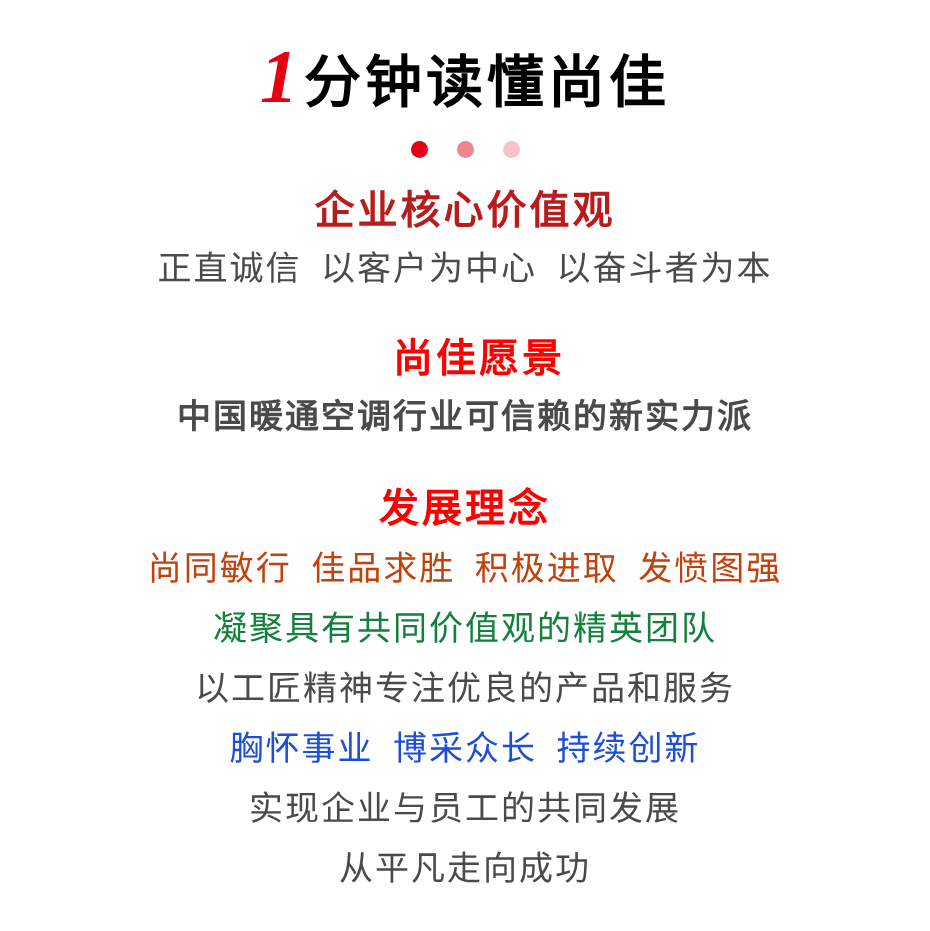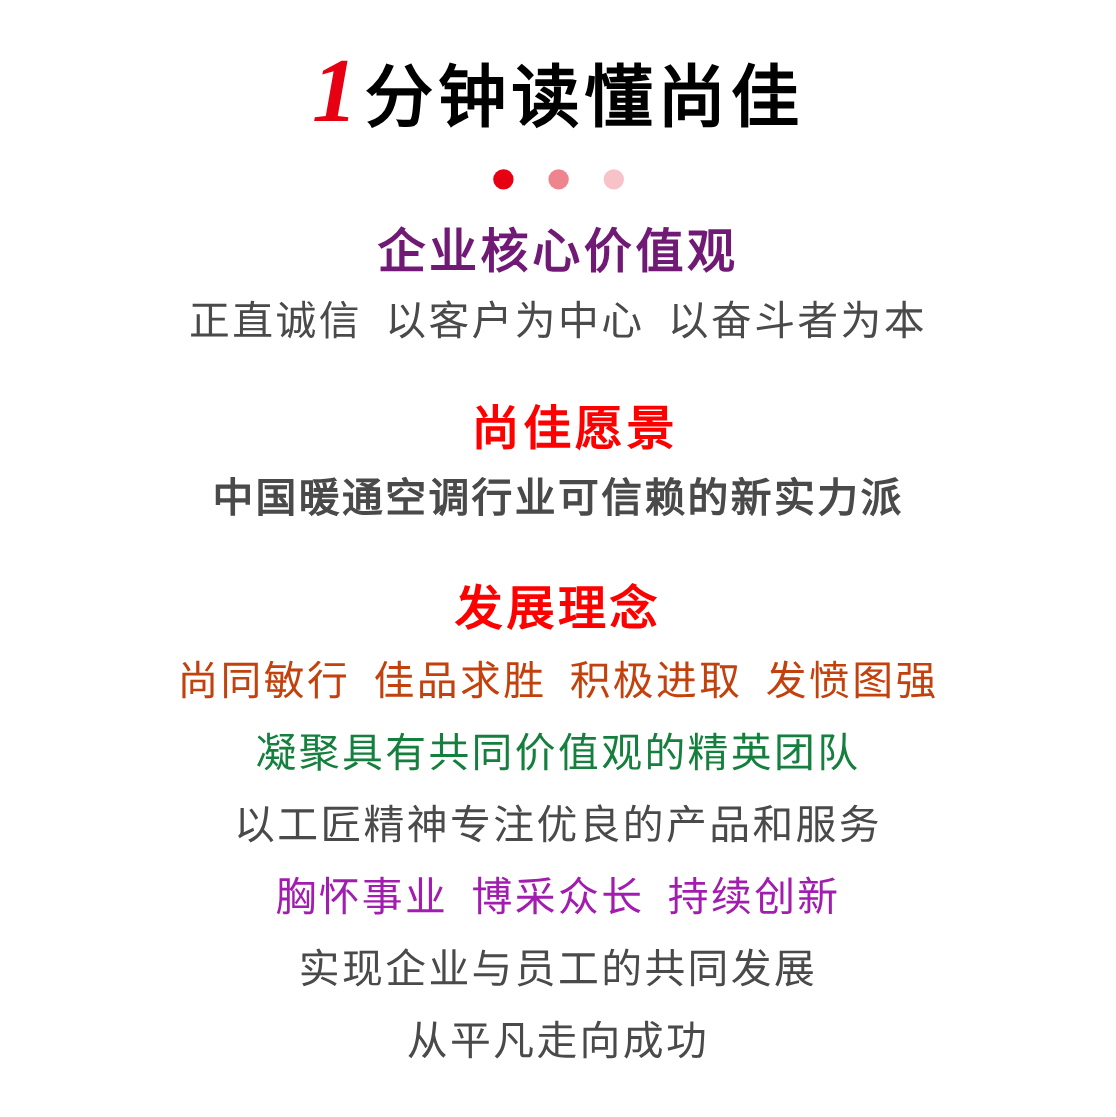--- a/index.html
+++ b/index.html
@@ -89,34 +89,34 @@
     <span class="title-text">分钟读懂尚佳</span>
   </header>
 
   <div class="dots-row">
     <span class="dot" style="background: rgb(230, 0, 18);"></span>
     <span class="dot" style="background: rgb(238, 133, 142);"></span>
     <span class="dot" style="background: rgb(247, 195, 200);"></span>
   </div>
 
   <section id="section-core-values">
-    <h2 style="color: #701a75;">企业核心价值观</h2>
+    <h2 style="color: #b91c1c;">企业核心价值观</h2>
     <p style="color: rgb(74, 74, 74);">正直诚信 以客户为中心 以奋斗者为本</p>
   </section>
 
   <section id="section-vision">
     <h2 style="color: rgb(254, 0, 0); margin-left: 28px;">尚佳愿景</h2>
     <p style="color: rgb(74, 74, 74);">中国暖通空调行业可信赖的新实力派</p>
   </section>
 
   <section id="section-philosophy">
     <h2 style="color: rgb(254, 0, 0);">发展理念</h2>
     <div class="lines">
       <p style="color: #c2410c;">尚同敏行 佳品求胜 积极进取 发愤图强</p>
       <p style="color: #15803d;">凝聚具有共同价值观的精英团队</p>
       <p style="color: rgb(74, 74, 74);">以工匠精神专注优良的产品和服务</p>
-      <p style="color: #a21caf;">胸怀事业 博采众长 持续创新</p>
+      <p style="color: #1d4ed8;">胸怀事业 博采众长 持续创新</p>
       <p style="color: rgb(74, 74, 74);">实现企业与员工的共同发展</p>
       <p style="color: rgb(74, 74, 74);">从平凡走向成功</p>
     </div>
   </section>
 
 </div>
 
 </body></html>

